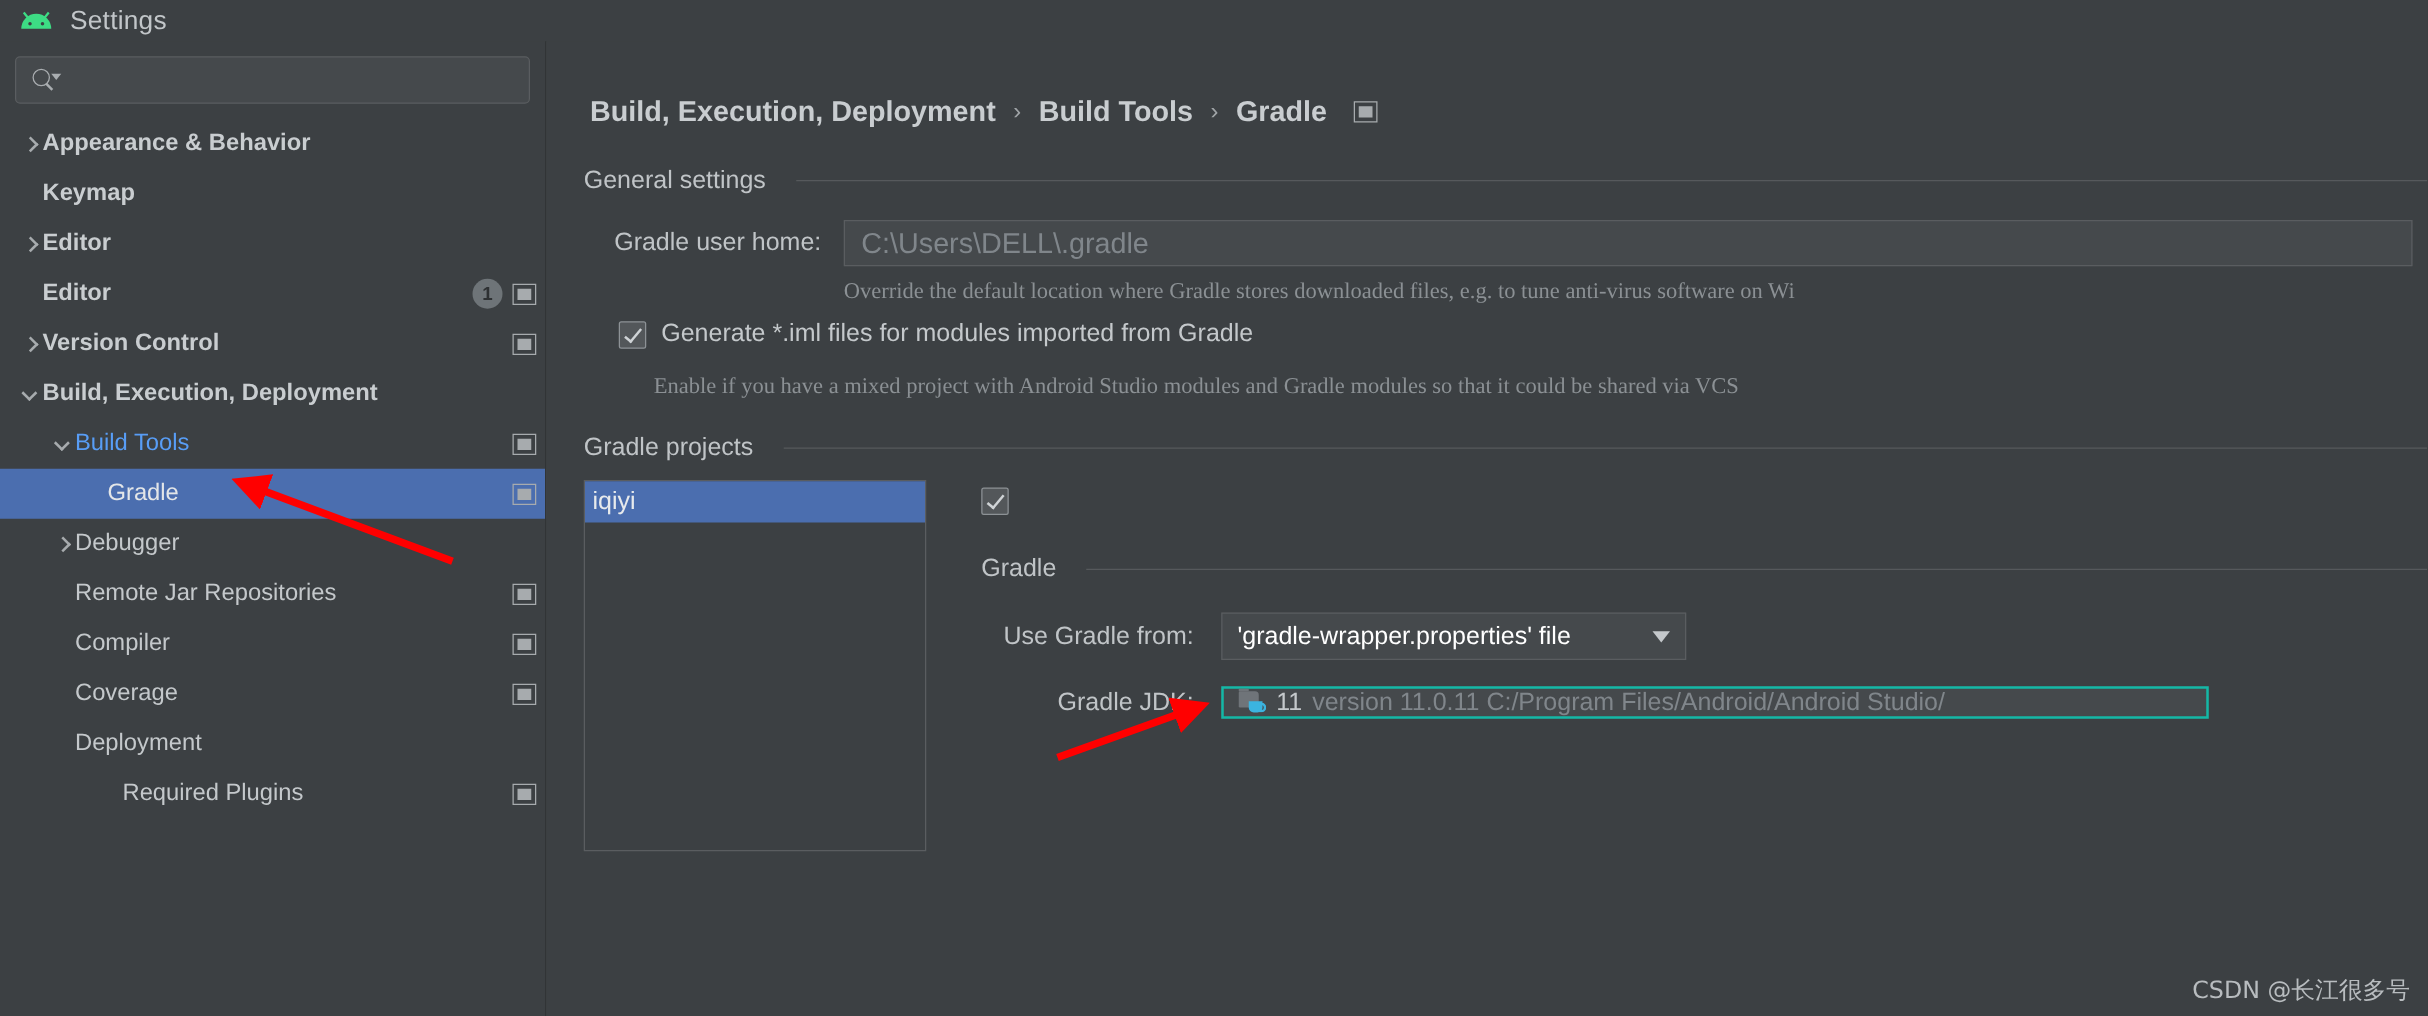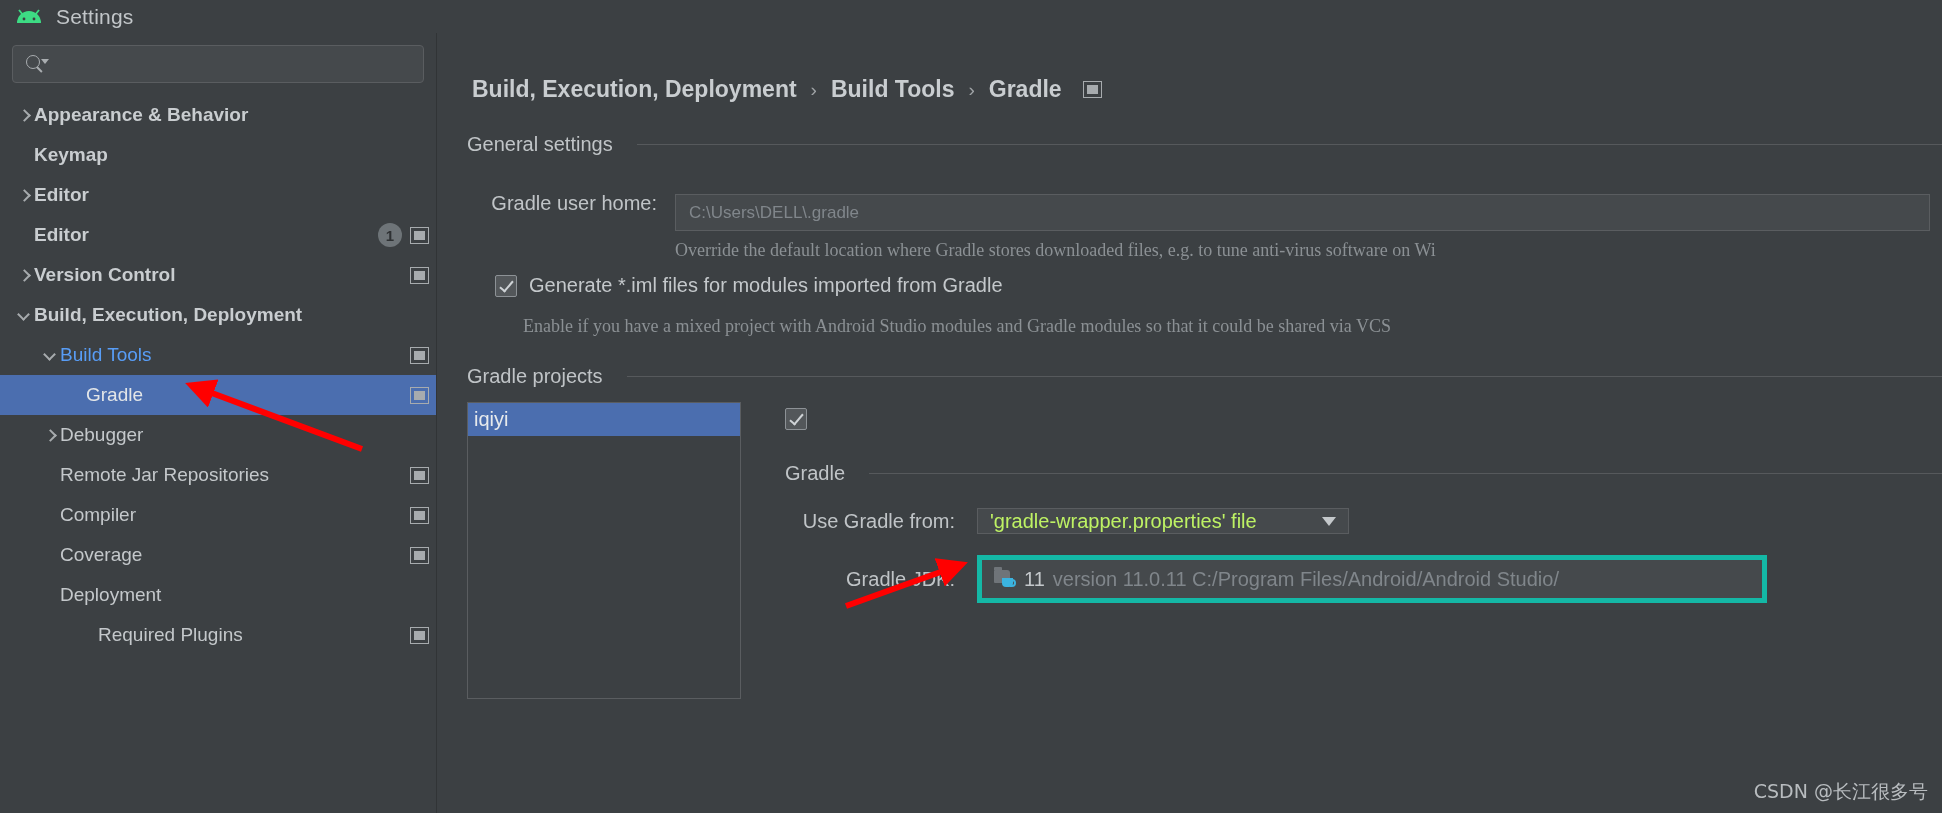--- a/index.html
+++ b/index.html
@@ -151,25 +151,24 @@
     font-size: 20px; color: #c0c4c7;
     text-align: right; white-space: nowrap;
   }
   .text-input {
     background: #45494c;
     border: 1px solid #5a5d60;
     height: 37px;
     display: flex; align-items: center;
     padding-left: 13px;
     box-sizing: border-box;
-    font-size: 17px;
+    font-size: 23px;
     color: #80868b;
     white-space: nowrap;
     overflow: hidden;
-    margin-top: 18px;
   }
   .hint {
     font-size: 18px; color: #8b9094;
     white-space: nowrap;
     font-family: Liberation Serif, serif;
   }
   .checkrow { display: flex; align-items: center; gap: 12px; }
   .cb {
     width: 22px; height: 22px;
     border: 1.6px solid #8d9296;
@@ -197,41 +196,41 @@
   .list-item {
     height: 33px;
     display: flex; align-items: center;
     padding-left: 6px;
     font-size: 20px;
     color: #c4c8cb;
     box-sizing: border-box;
   }
   .list-item.selected { background: #4b6eaf; color: #e7eaec; }
   .combo {
-    height: 26px;
+    height: 38px;
     min-width: 370px;
     background: #45494c;
     border: 1px solid #5a5d60;
     display: flex; align-items: center;
     padding: 0 12px;
     box-sizing: border-box;
     font-size: 20px;
-    color: #bef264;
+    color: #ffffff;
   }
   .combo .caret {
     margin-left: auto;
     width: 0; height: 0;
     border-left: 7px solid transparent;
     border-right: 7px solid transparent;
     border-top: 9px solid #c4c8cb;
   }
   .jdk-input {
-    height: 48px;
+    height: 26px;
     background: #45494c;
-    border: 5px solid #14b8a6;
+    border: 2px solid #14b8a6;
     display: flex; align-items: center;
     padding-left: 12px;
     box-sizing: border-box;
     gap: 8px;
     overflow: hidden;
     white-space: nowrap;
   }
   .jdk-num { font-size: 20px; color: #c4c8cb; }
   .jdk-path { font-size: 20px; color: #80868b; }
   .jdk-icon { width: 22px; height: 20px; position: relative; flex: 0 0 22px; }

